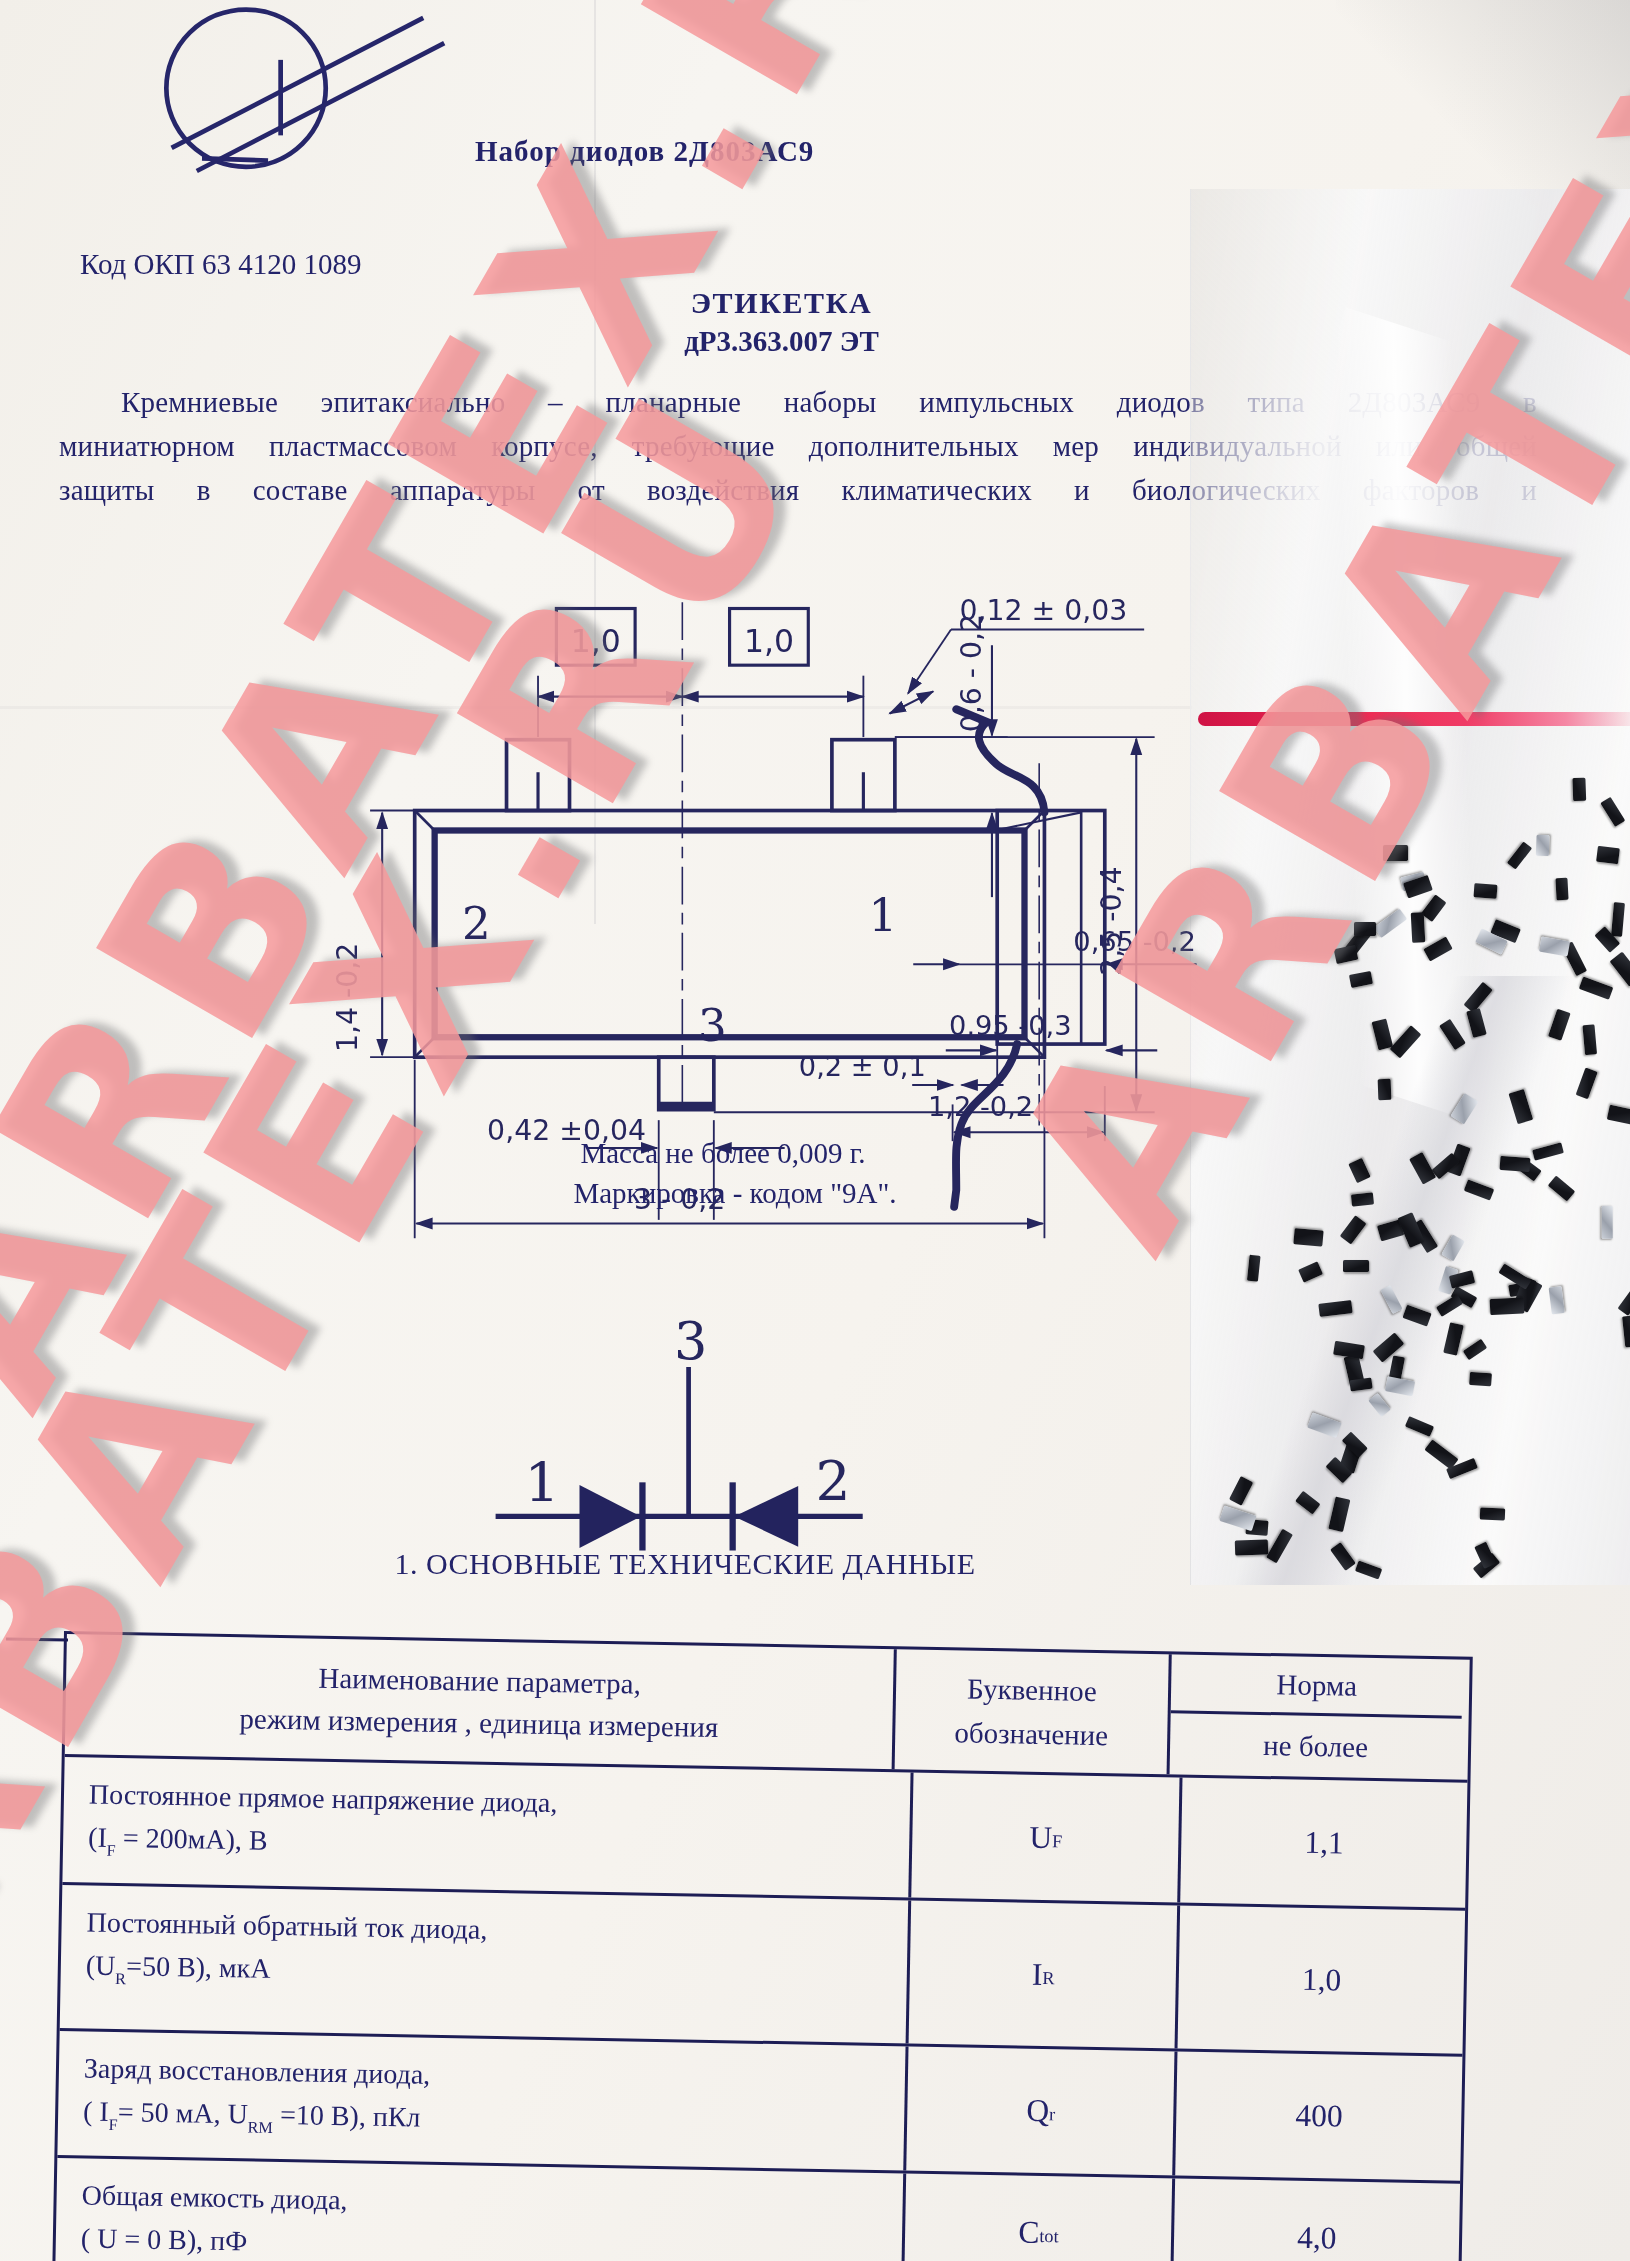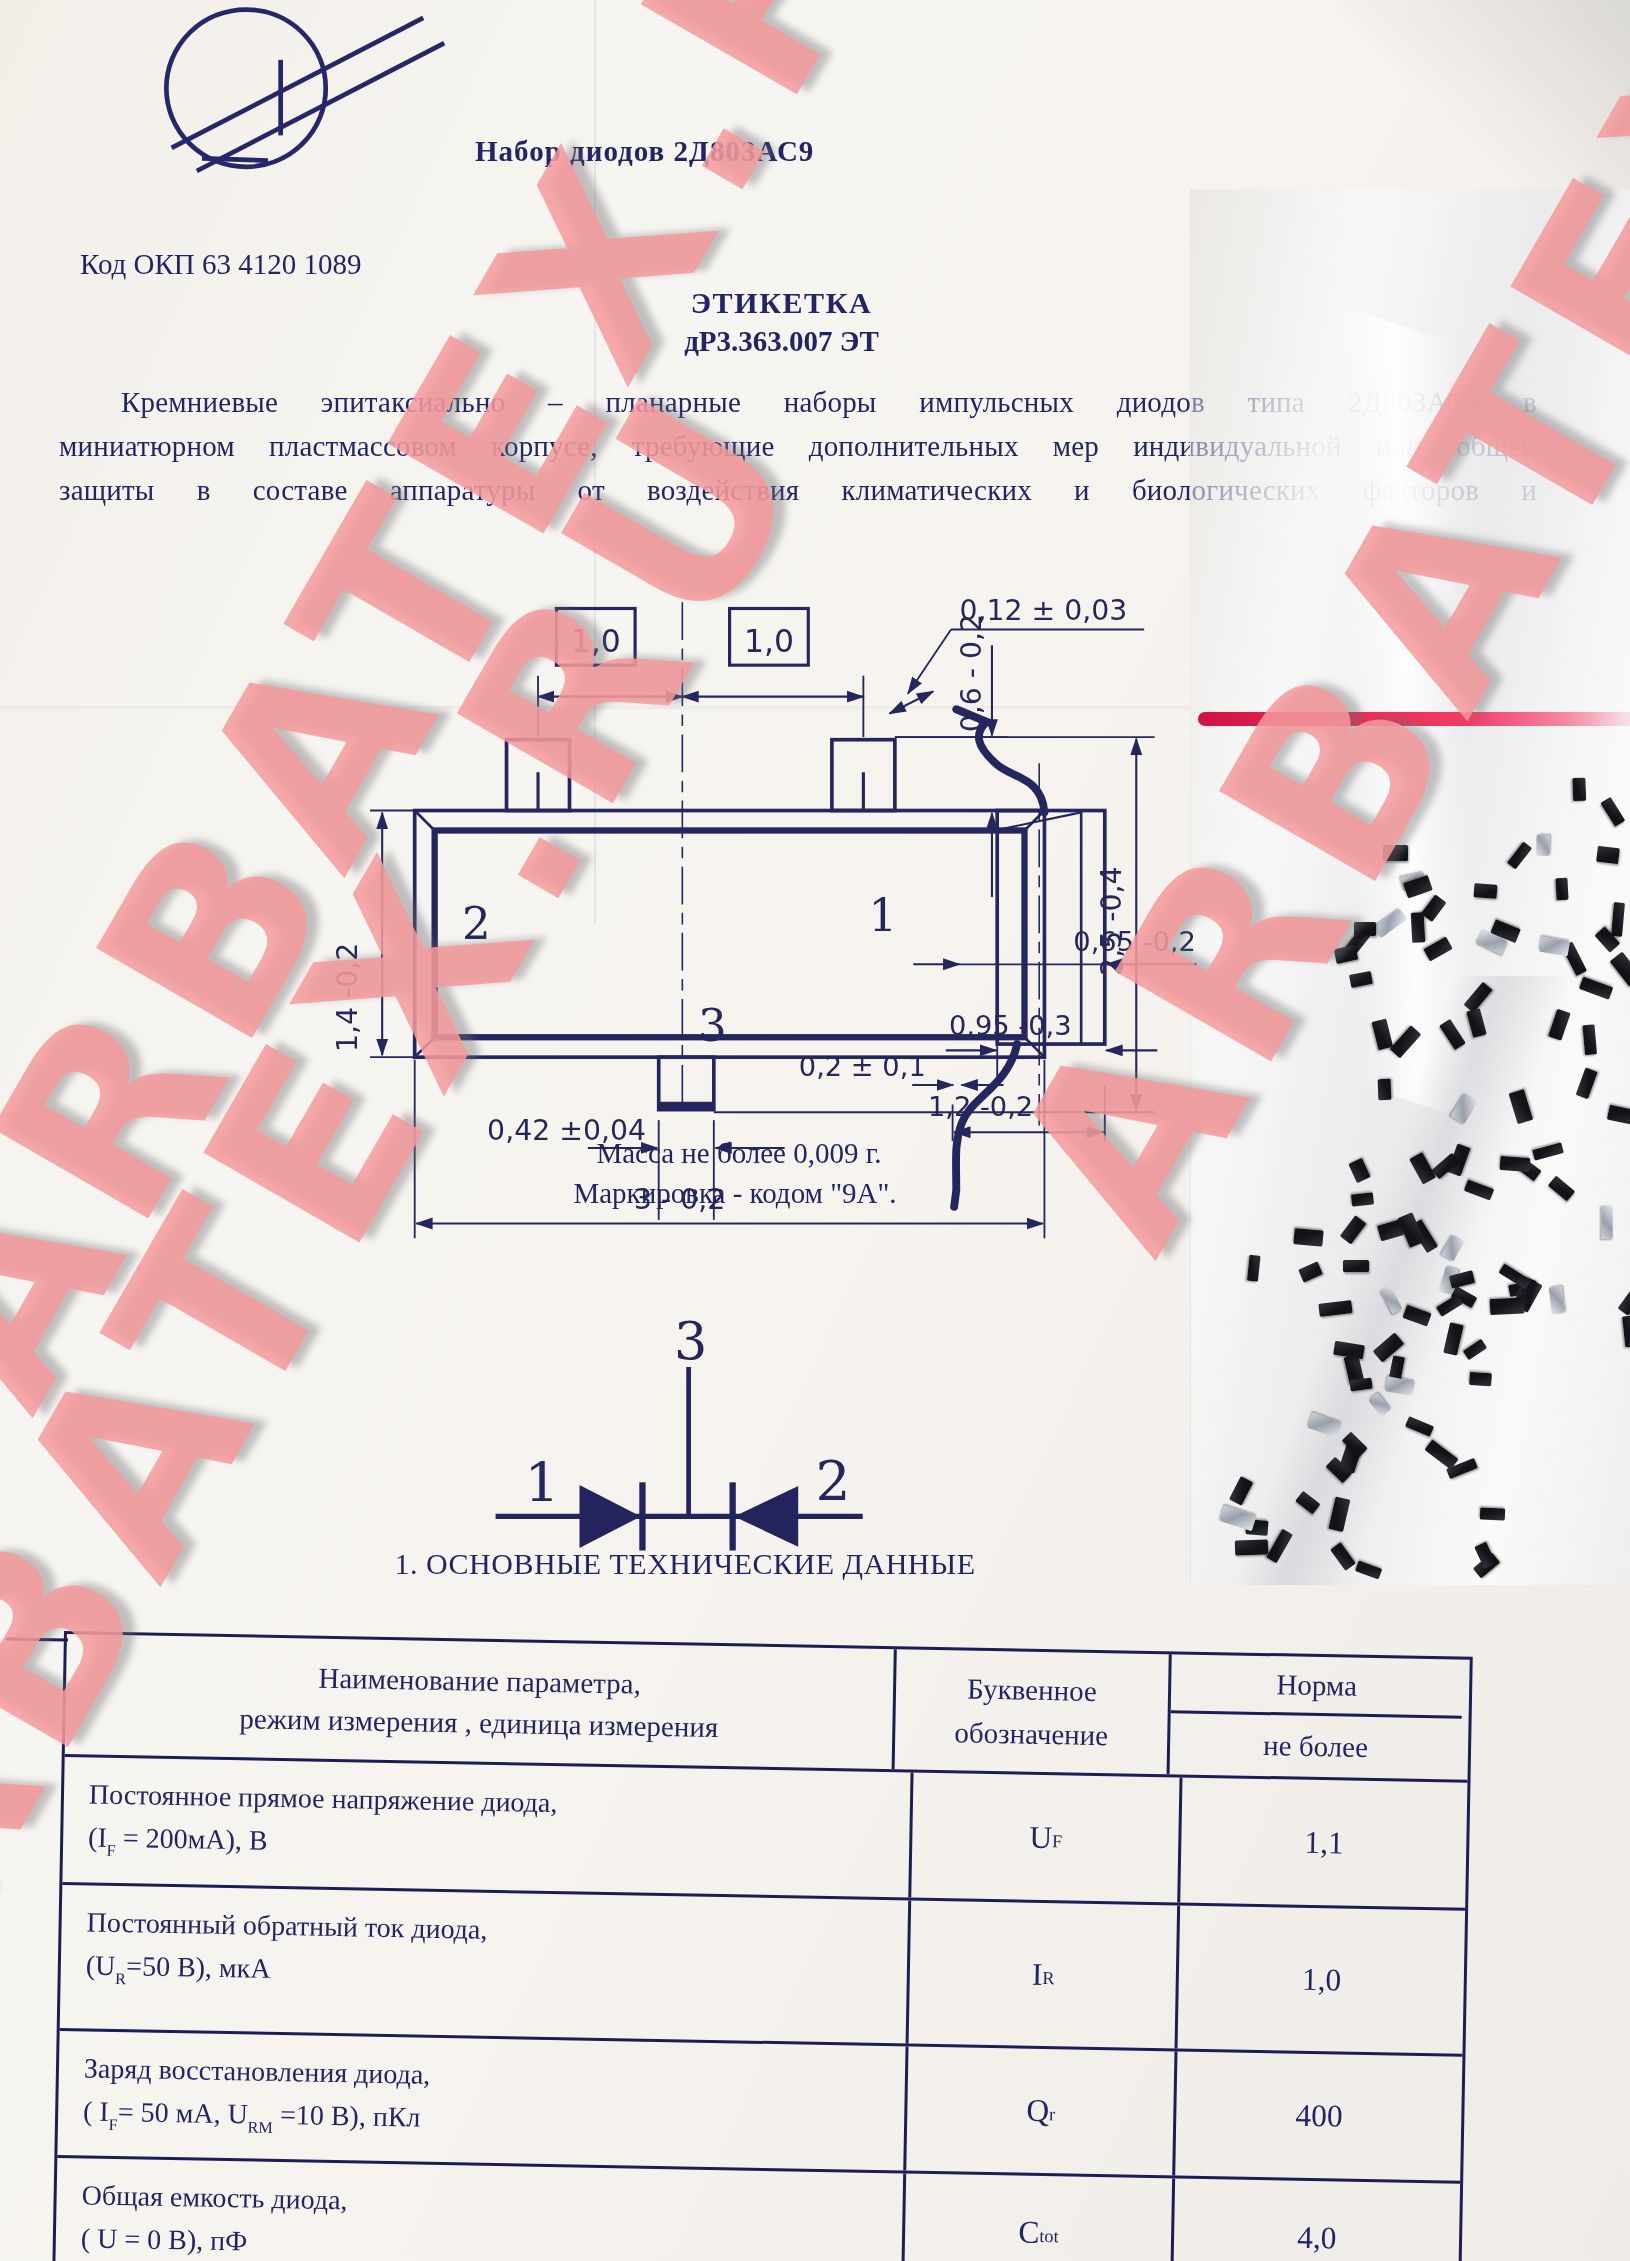--- a/index.html
+++ b/index.html
@@ -17,21 +17,21 @@
   .okp{left:80px;top:248px;font-size:29px;}
   .etik{left:598px;top:286px;width:367px;text-align:center;font-size:30px;font-weight:bold;letter-spacing:1.6px;}
   .docnum{left:598px;top:325px;width:367px;text-align:center;font-size:29px;font-weight:bold;}
   
   .para{left:59px;top:386px;width:1478px;font-size:29px;}
   .para div{height:44px;letter-spacing:0.2px;}
   .jl{text-align:justify;text-align-last:justify;}
   .ll{text-align:left;}
   .indent{padding-left:62px;}
   
-  .mass{left:398px;top:1137px;width:682px;text-align:center;font-size:29px;}
+  .mass{left:382px;top:1137px;width:682px;text-align:center;font-size:29px;}
   .marking{left:378px;top:1177px;width:714px;text-align:center;font-size:29px;}
   .schema-title{left:367px;top:1253px;width:740px;text-align:center;font-size:29px;}
   .section-title{left:239px;top:1547px;width:892px;text-align:center;font-size:30px;letter-spacing:0.5px;}
   .subtitle{left:273px;top:1588px;font-size:29px;}
   sub{font-size:0.62em;position:relative;top:0.18em;line-height:0;}
   
   .topline-stub{left:6.3px;top:1638px;width:62px;height:3.1px;background:#1d1d55;transform:rotate(1.05deg);}
   .tbl{left:64px;top:1631px;width:1403px;border:3.1px solid #1d1d55;transform:rotate(1.05deg);transform-origin:0 0;background:rgba(255,255,255,0.0);}
   .thead,.trow{display:flex;}
   .trow{border-top:3.1px solid #1d1d55;}

